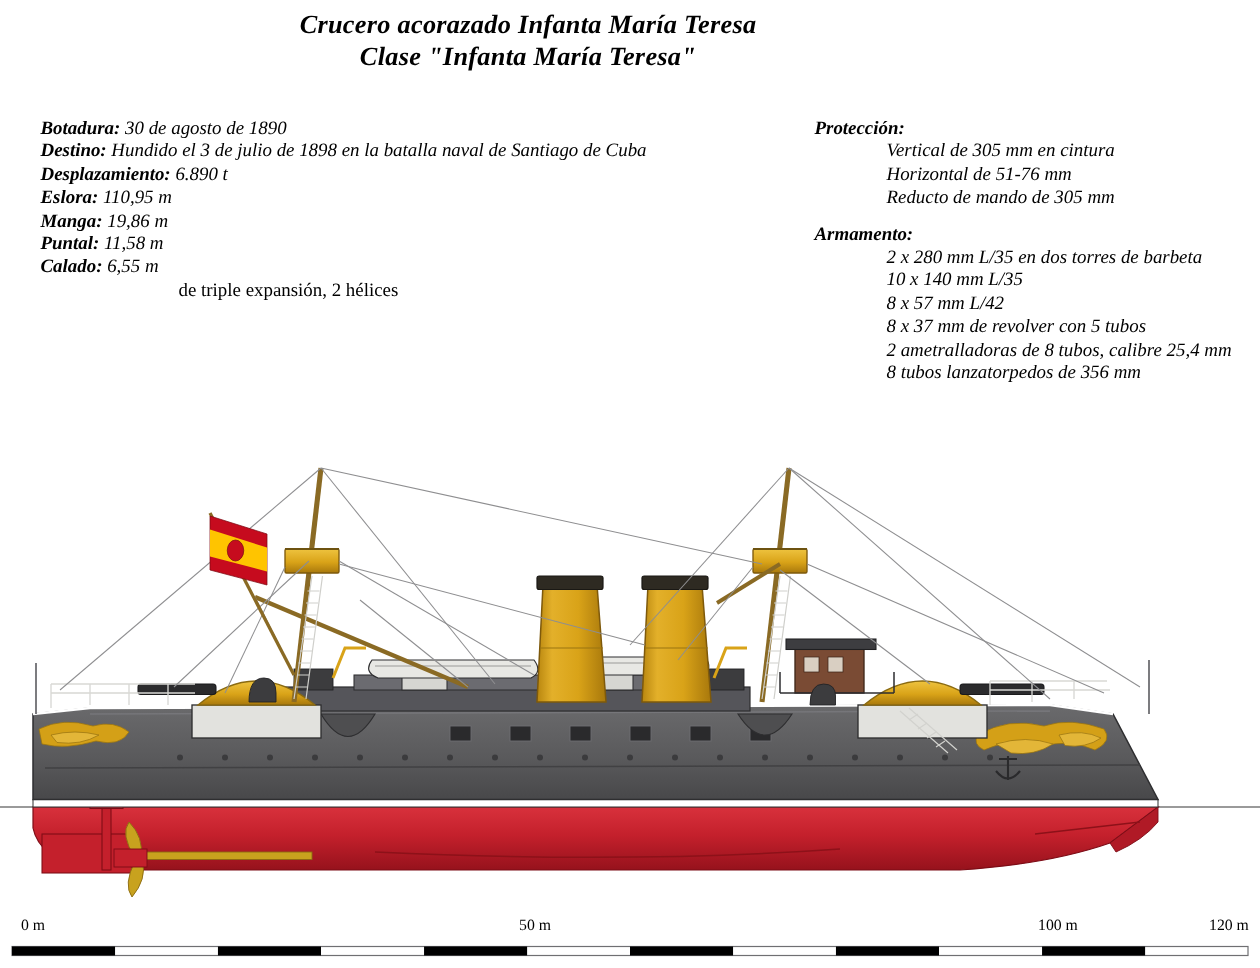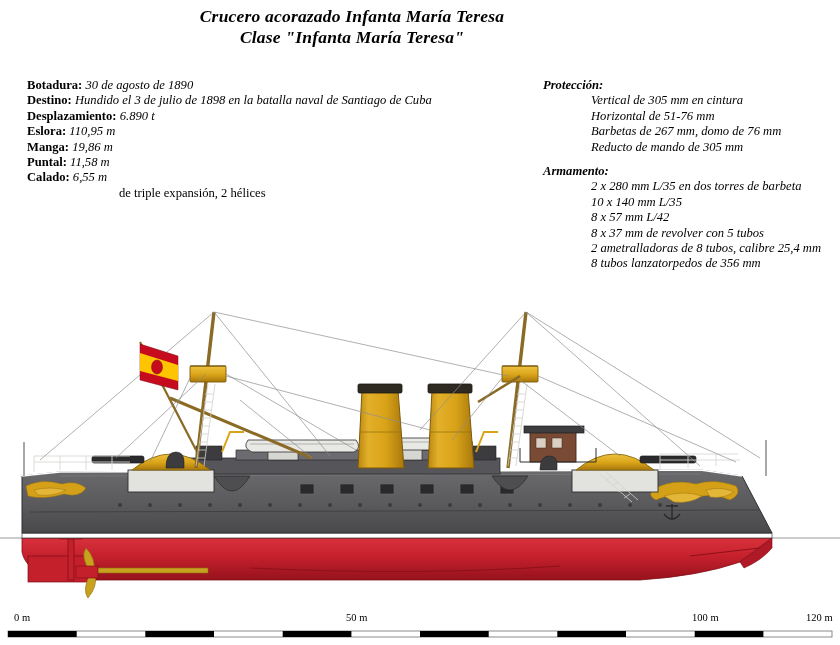--- a/index.html
+++ b/index.html
@@ -37,20 +37,21 @@
     position: absolute;
     font-size: 12.6px;
     line-height: 15.4px;
   }
   #spec-left  { left: 27px;  top: 78px; width: 470px; }
   #spec-right { left: 543px; top: 78px; width: 295px; }
 
   .spec-row { white-space: nowrap; }
   .spec-label {
     font-weight: bold;
+    font-style: italic;
   }
   .spec-value {
     font-style: italic;
   }
   .spec-cont {
     padding-left: 92px;
     white-space: nowrap;
   }
   .group-head {
     font-weight: bold;
@@ -129,21 +130,20 @@
     <span class="spec-label">Calado:</span>
     <span class="spec-value">6,55 m</span>
   </div>
   <div class="spec-cont">de triple expansión, 2 hélices</div>
 </div>
 
 <div class="spec-col" id="spec-right">
   <div class="group-head">Protección:</div>
   <div class="group-item">Vertical de 305 mm en cintura</div>
   <div class="group-item">Horizontal de 51-76 mm</div>
-  <div class="group-item">Barbetas de 267 mm, domo de 76 mm</div>
   <div class="group-item">Reducto de mando de 305 mm</div>
 
   <div class="gap"></div>
 
   <div class="group-head">Armamento:</div>
   <div class="group-item">2 x 280 mm L/35 en dos torres de barbeta</div>
   <div class="group-item">10 x 140 mm L/35</div>
   <div class="group-item">8 x 57 mm L/42</div>
   <div class="group-item">8 x 37 mm de revolver con 5 tubos</div>
   <div class="group-item">2 ametralladoras de 8 tubos, calibre 25,4 mm</div>

